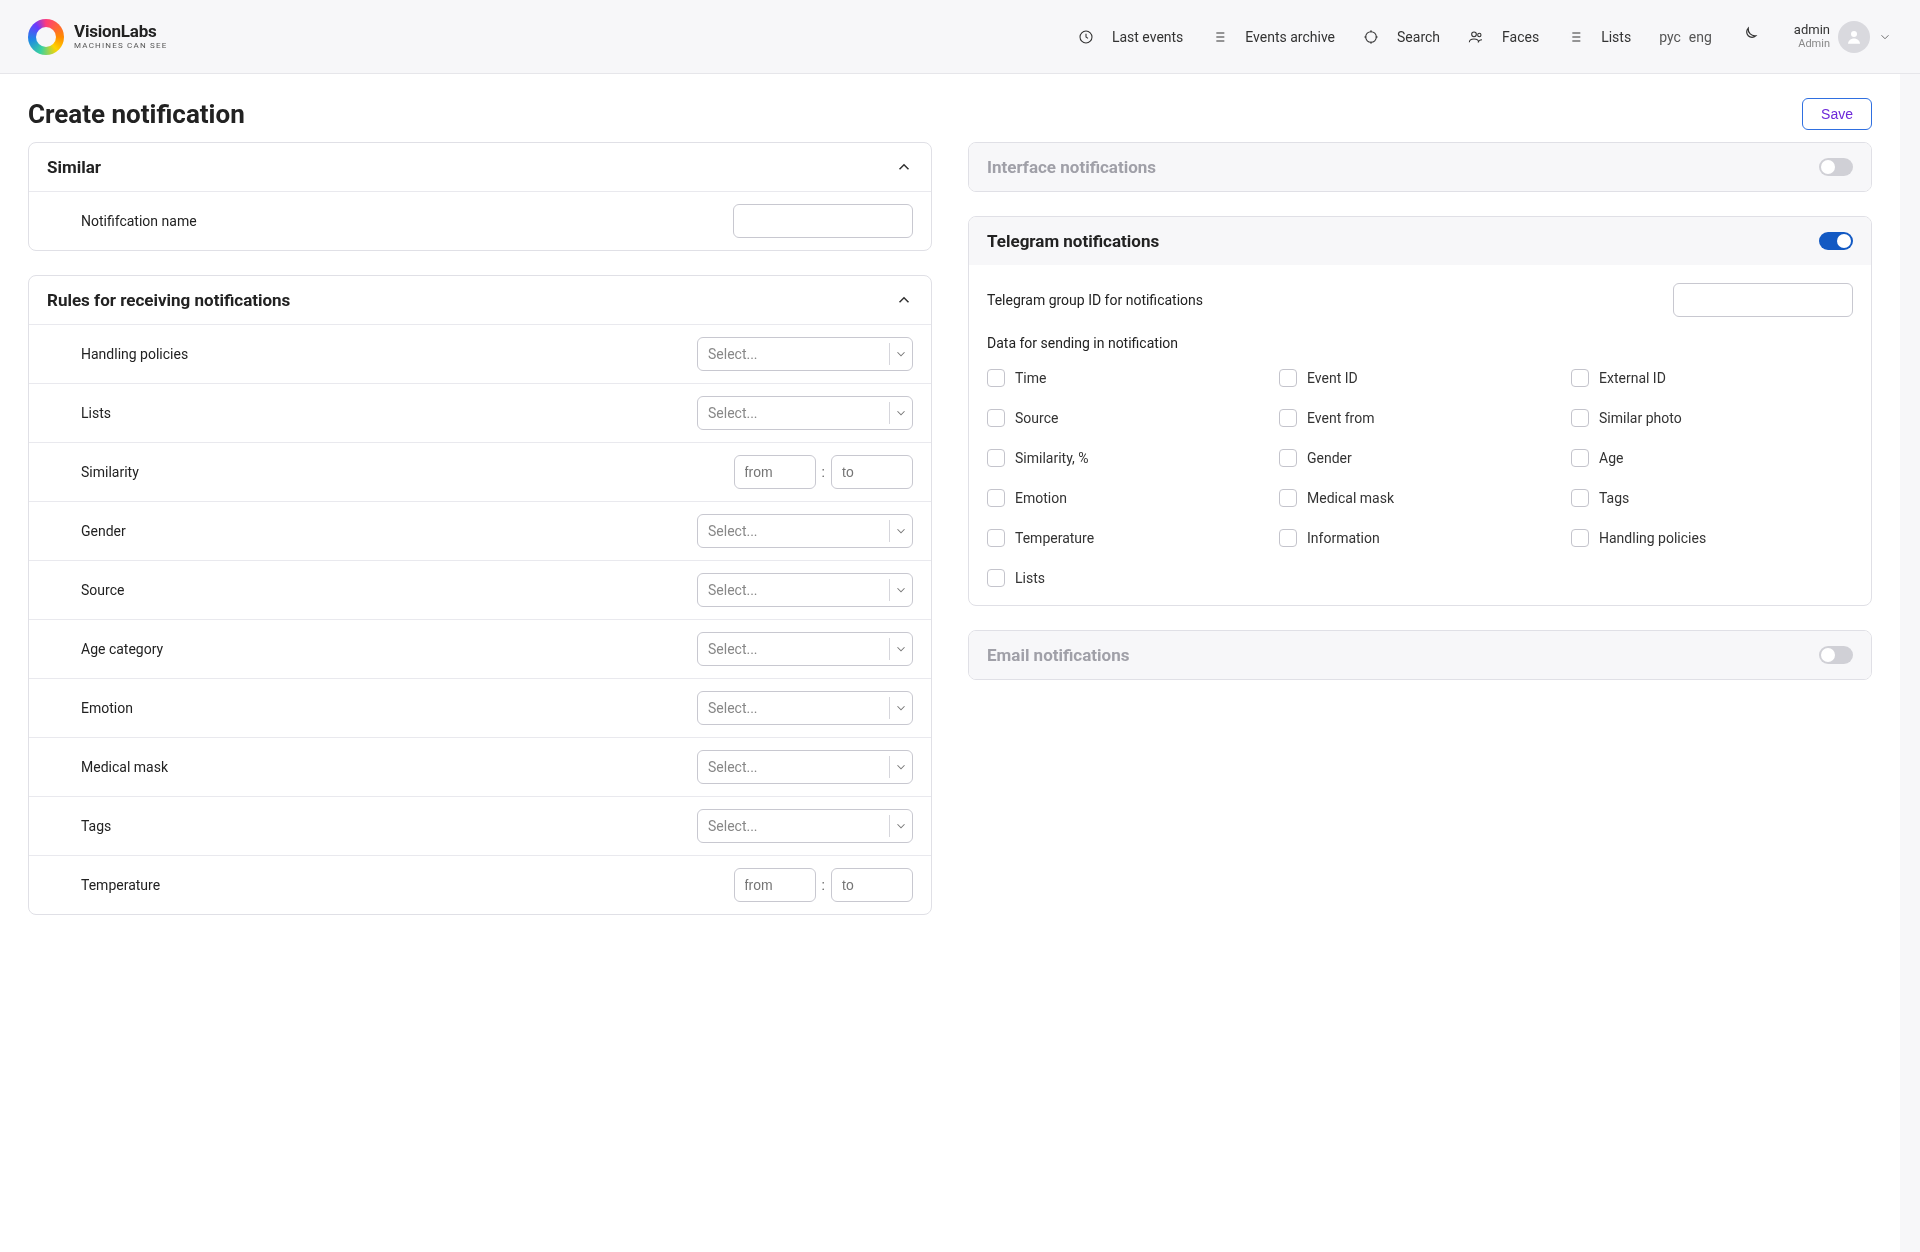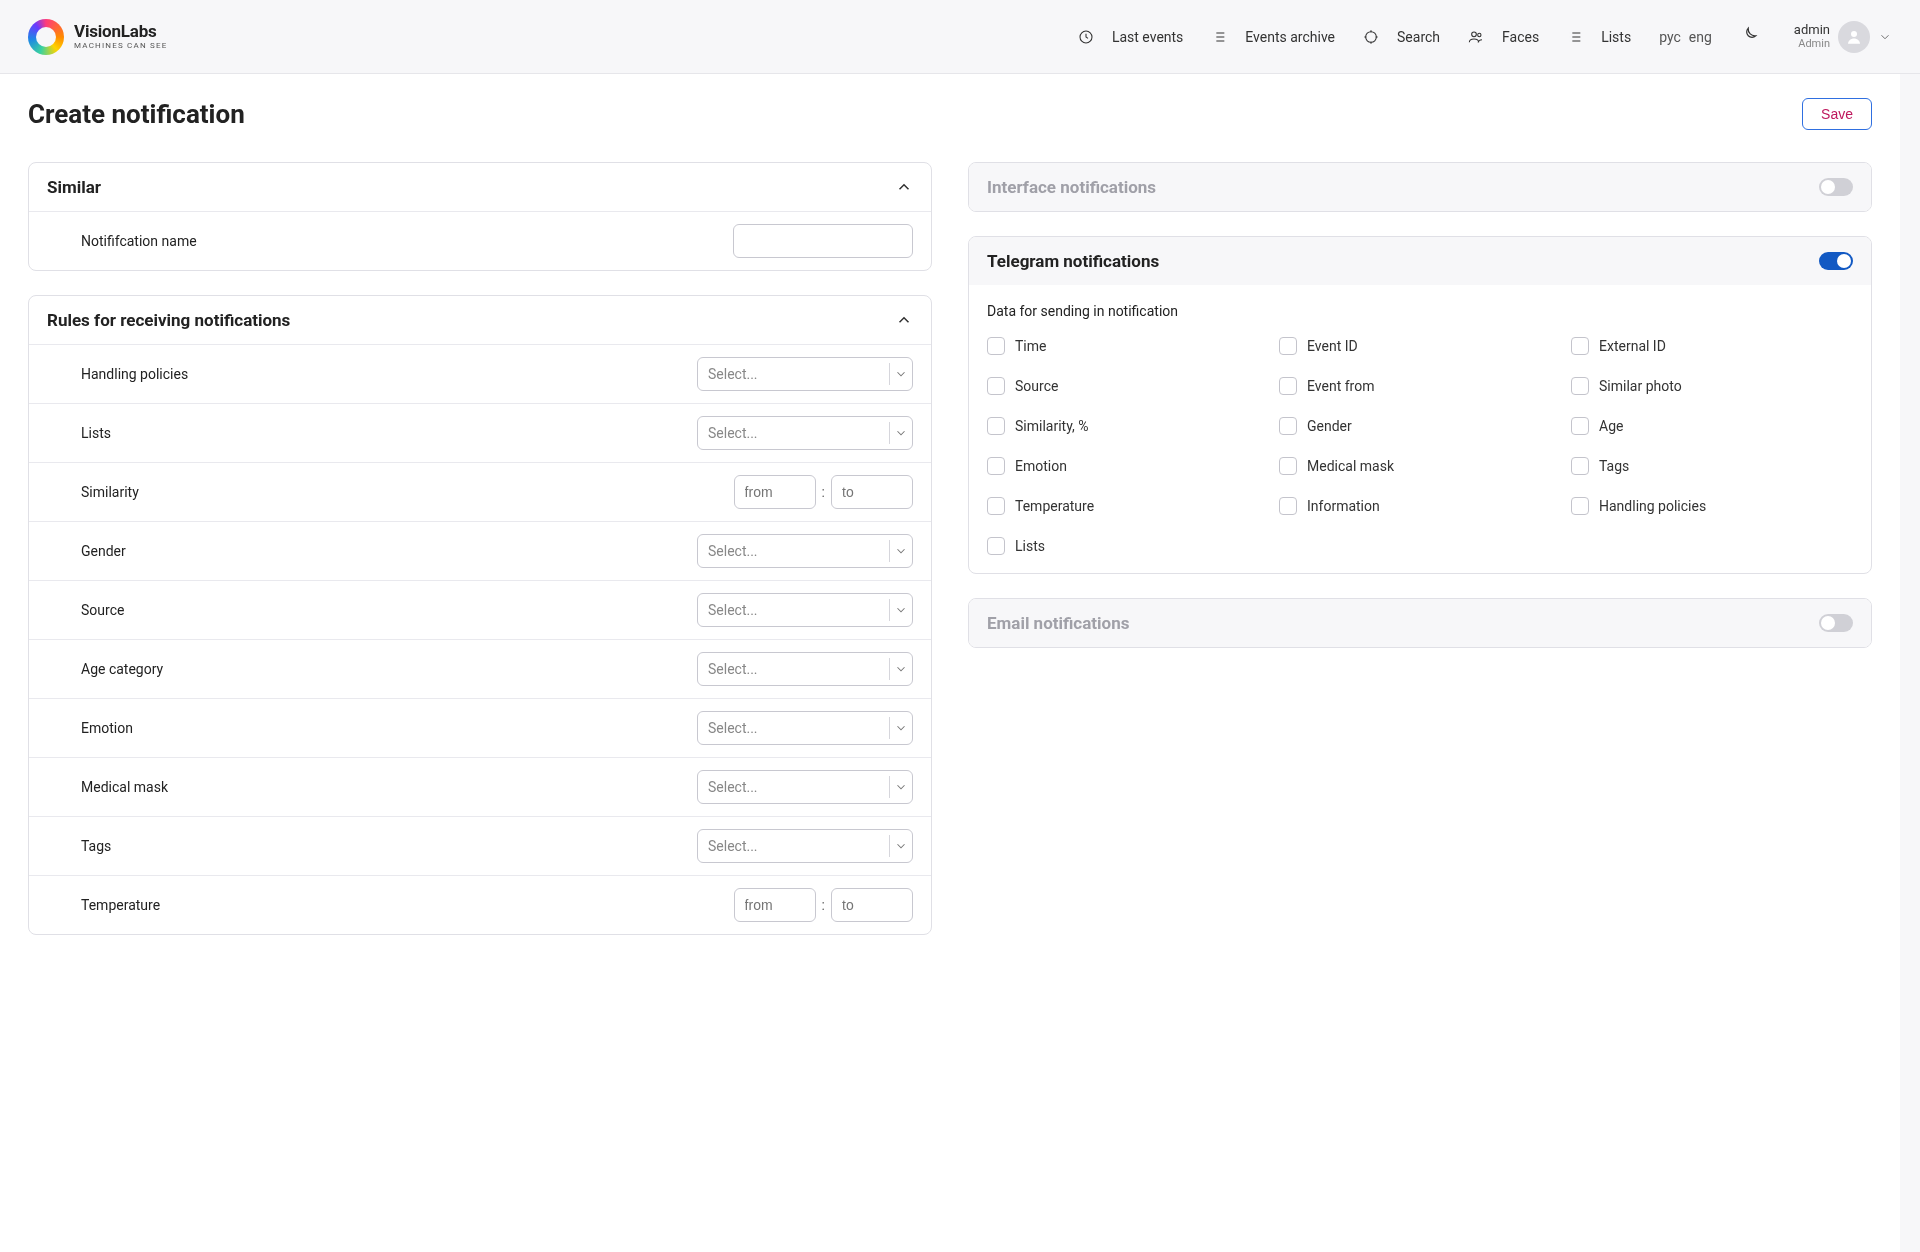--- a/index.html
+++ b/index.html
@@ -19,23 +19,23 @@
 .theme-toggle svg { width:18px; height:18px; stroke:#333; fill:none; stroke-width:1.6; }
 .user-block { display:flex; align-items:center; gap:8px; margin-left:8px; }
 .user-text { text-align:right; line-height:1.1; }
 .user-text .u1 { font-size:13px; color:#333; }
 .user-text .u2 { font-size:11px; color:#888; }
 .avatar { width:32px; height:32px; border-radius:50%; background:#d9d9de; display:flex; align-items:center; justify-content:center; }
 .avatar svg { width:18px; height:18px; fill:#fff; }
 .chev { width:14px; height:14px; stroke:#666; fill:none; stroke-width:1.6; }
 
 .page { background:#fff; min-height:calc(100vh - 65px); padding:24px 28px 40px; margin-right:20px; }
-.page-head { display:flex; align-items:center; justify-content:space-between; margin-bottom:32px; }
+.page-head { display:flex; align-items:center; justify-content:space-between; margin-bottom:12px; }
 .page-title { font-size:26px; font-weight:700; }
-.btn-save { border:1px solid #2f6fe0; color:#be185d; background:#fff; padding:7px 18px; border-radius:6px; cursor:pointer; font-size:14px; }
+.btn-save { border:1px solid #2f6fe0; color:#6d28d9; background:#fff; padding:7px 18px; border-radius:6px; cursor:pointer; font-size:14px; }
 
 .cols { display:flex; gap:36px; }
 .col { flex:1; min-width:0; }
 
 .section { border:1px solid #e0e0e6; border-radius:8px; background:#fff; margin-bottom:24px; overflow:hidden; }
 .section-head { display:flex; align-items:center; justify-content:space-between; padding:14px 18px; cursor:pointer; }
 .section-head.grey { background:#f7f7f9; }
 .section-title { font-size:17px; font-weight:700; }
 .section-title.dim { color:#a0a0a8; }
 .chevron { width:18px; height:18px; stroke:#333; fill:none; stroke-width:2; }
@@ -323,20 +323,24 @@
           <div class="toggle"></div>
         </div>
       </div>
 
       <div class="section">
         <div class="section-head grey">
           <span class="section-title">Telegram notifications</span>
           <div class="toggle on"></div>
         </div>
         <div class="tg-body">
+          <div class="tg-row">
+            <span class="tg-label">Telegram group ID for notifications</span>
+            <input class="text" type="text" value="" style="">
+          </div>
           <div class="data-title">Data for sending in notification</div>
           <div class="check-grid">
             <label class="chk">
                 <span class="chk-box"></span>
                 <span class="chk-label">Time</span>
               </label>
             <label class="chk">
                 <span class="chk-box"></span>
                 <span class="chk-label">Event ID</span>
               </label>

